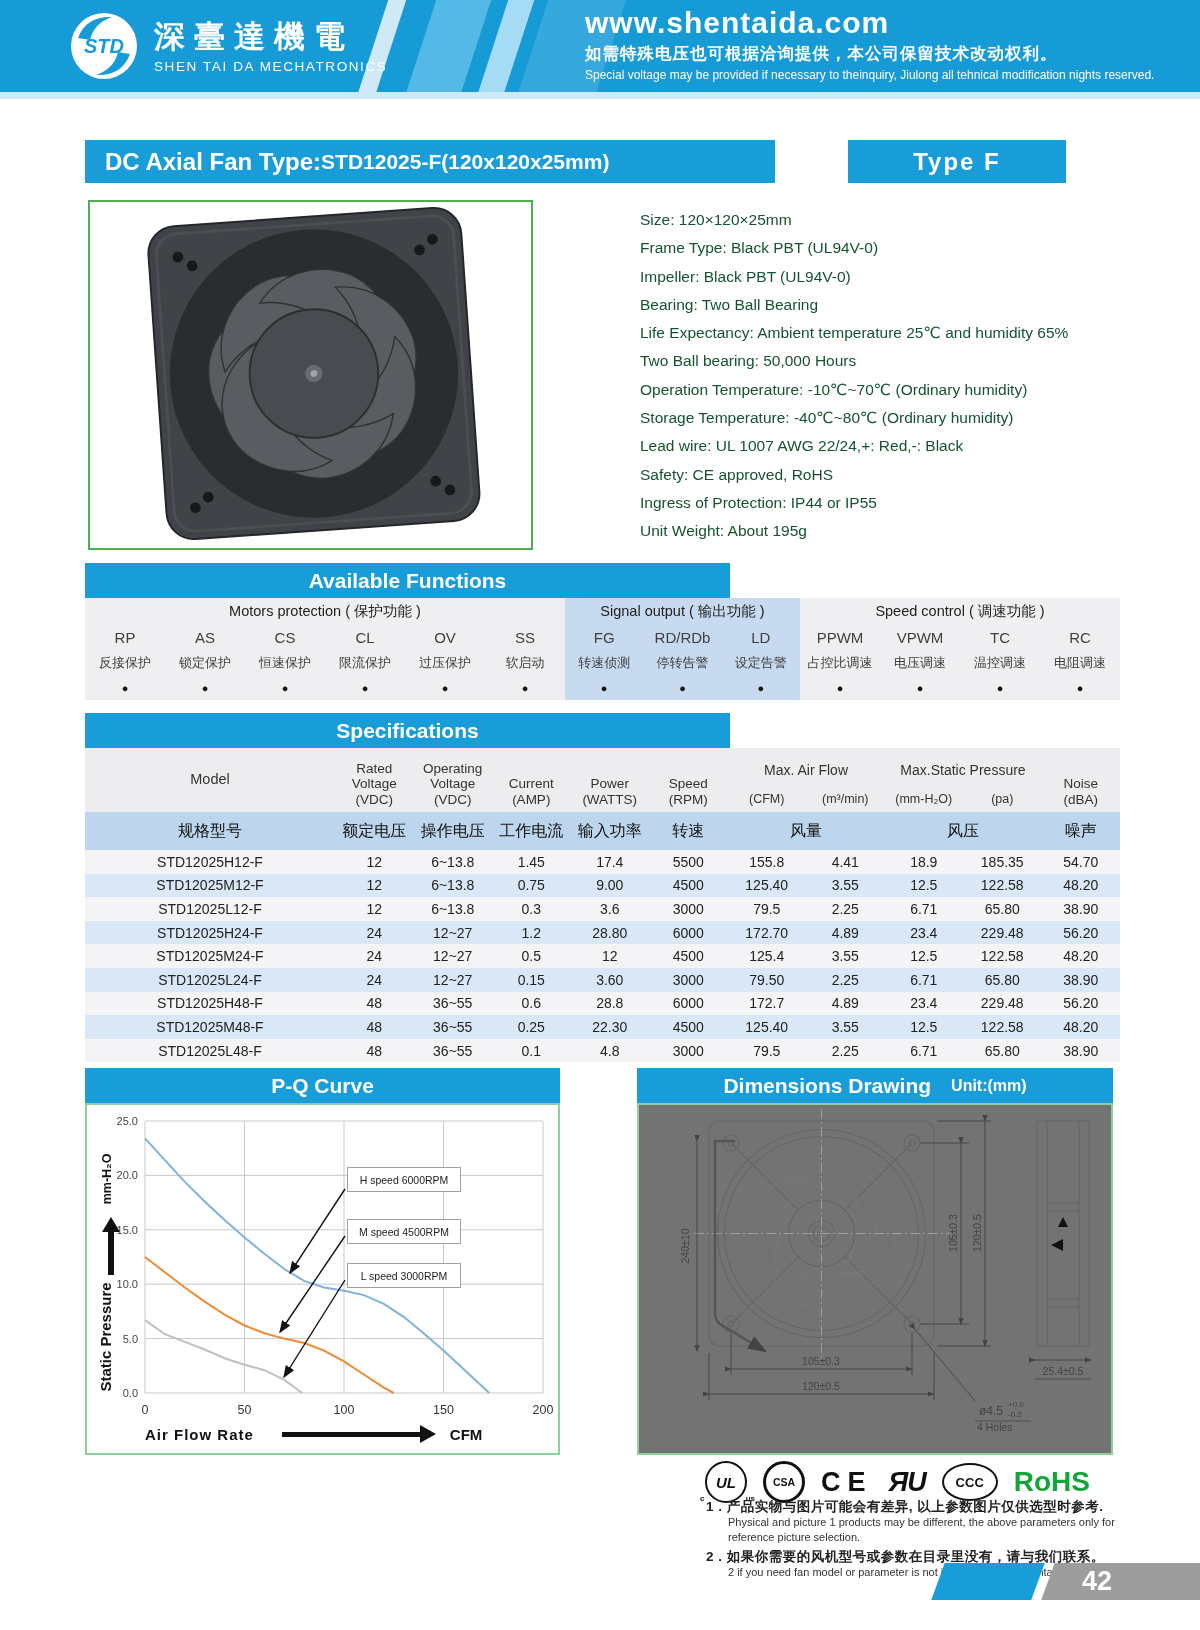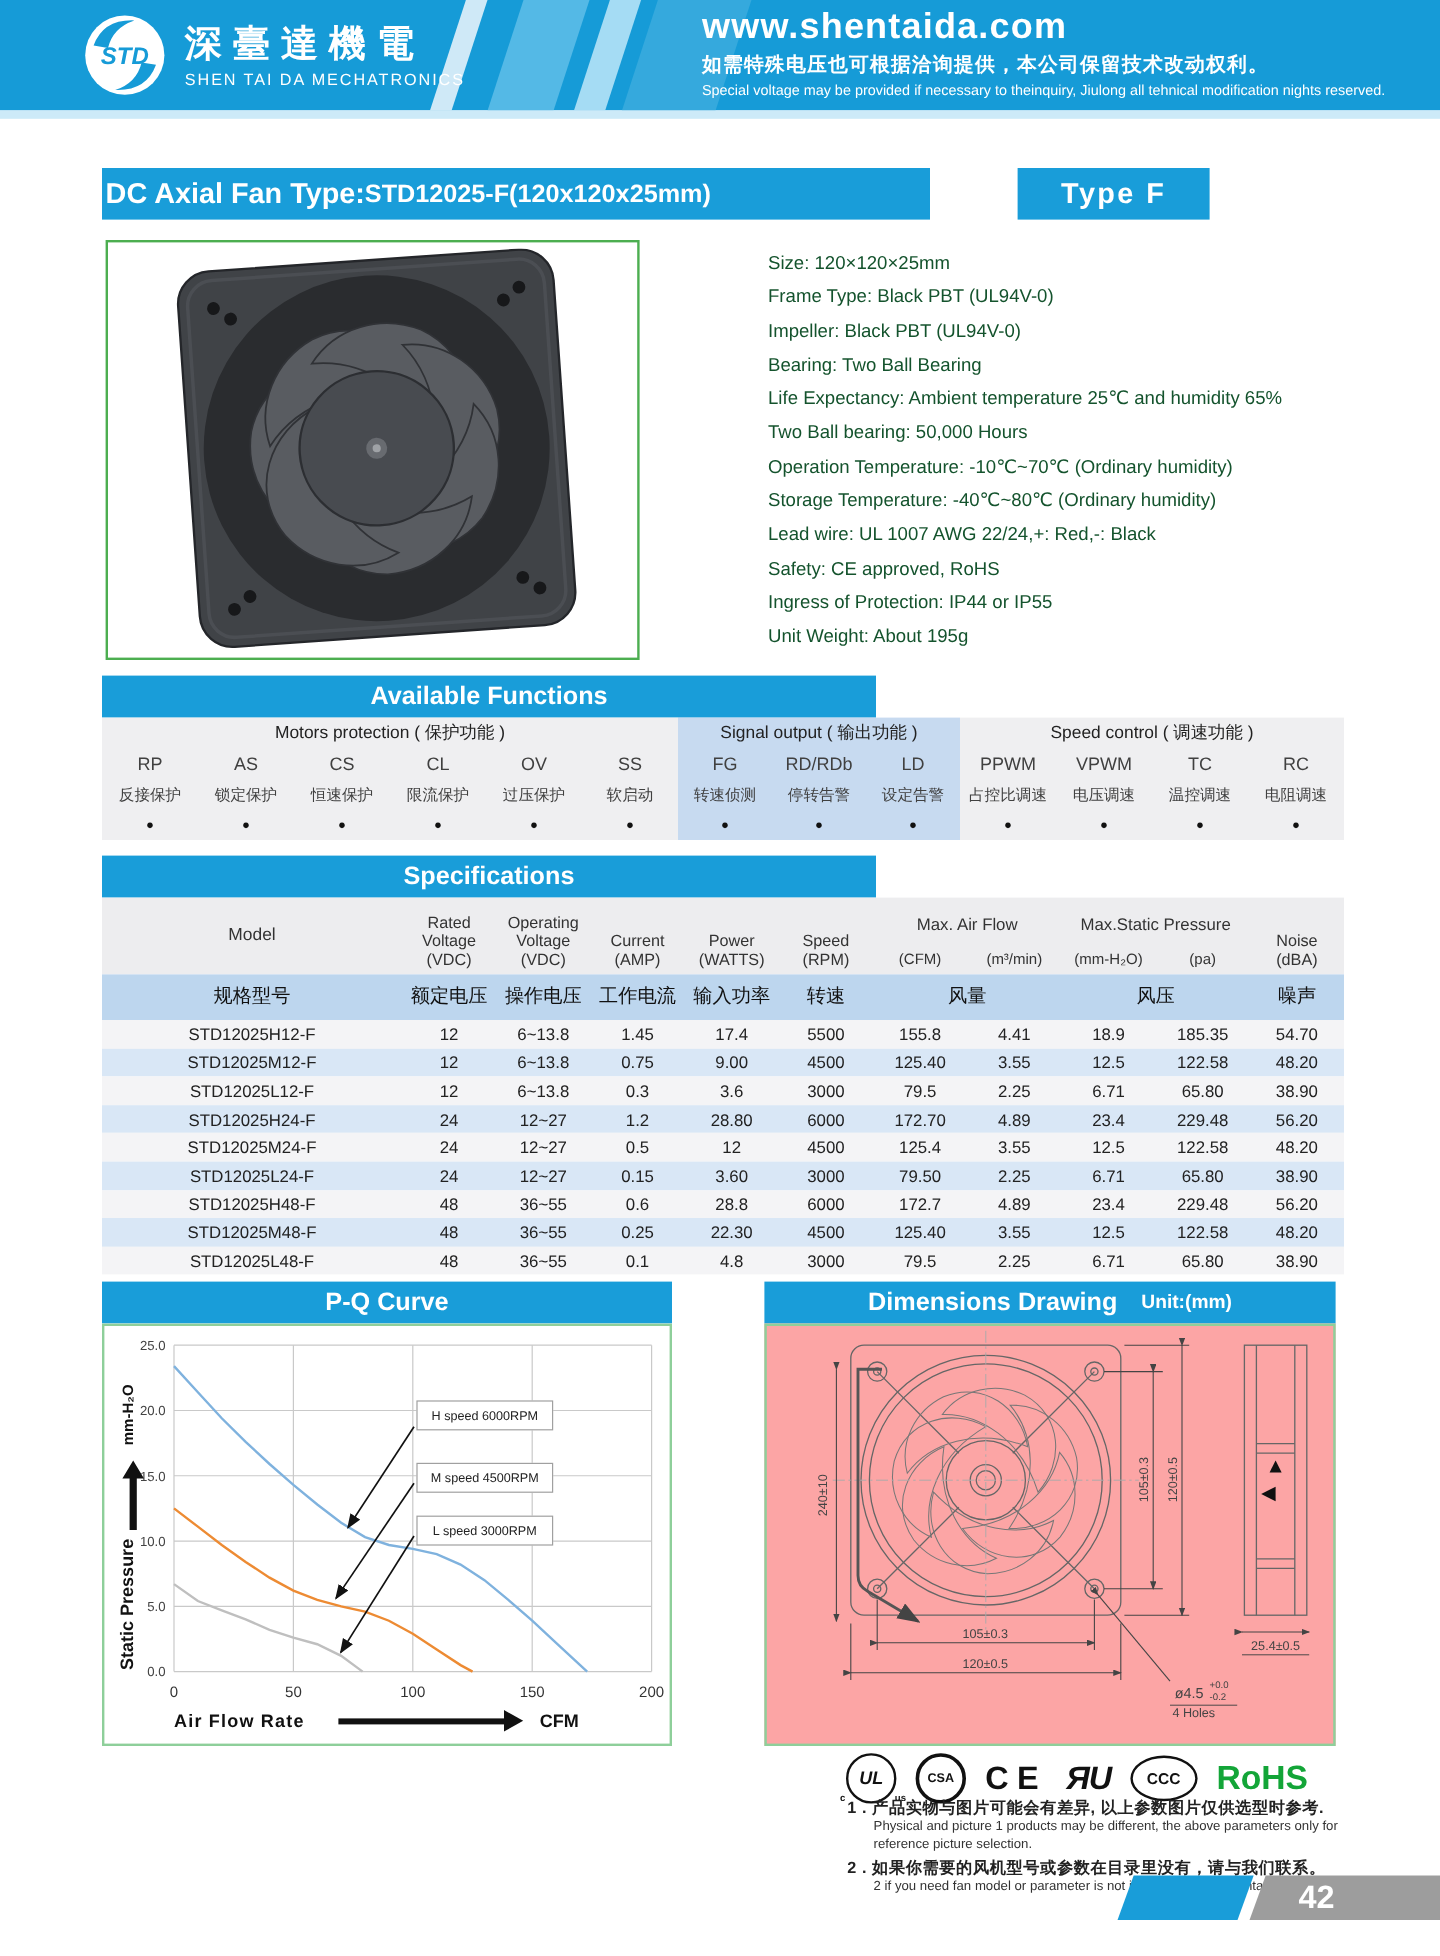--- a/index.html
+++ b/index.html
@@ -16,24 +16,24 @@
   .logo{position:absolute;left:68px;top:10px;display:flex;align-items:center;}
   .brand{margin-left:14px;color:#fff;}
   .brand-cn{font-size:31px;font-weight:bold;letter-spacing:9px;line-height:36px;}
   .brand-en{font-size:13.5px;letter-spacing:1.6px;margin-top:4px;}
   .site{position:absolute;left:585px;top:6px;color:#fff;}
   .site-url{font-size:30px;font-weight:bold;letter-spacing:1px;}
   .site-cn{font-size:16.5px;font-weight:bold;margin-top:3px;letter-spacing:1px;}
   .site-en{font-size:12px;margin-top:3px;}
   
   .tbar{position:absolute;left:85px;top:140px;width:690px;height:43px;background:#199dd9;color:#fff;
-        display:flex;align-items:center;padding-left:3px;box-sizing:border-box;}
+        display:flex;align-items:center;padding-left:20px;box-sizing:border-box;}
   .tbar .big{font-size:24px;font-weight:bold;}
   .tbar .mod{font-size:21px;font-weight:bold;}
-  .typef{position:absolute;left:848px;top:140px;width:160px;height:43px;background:#199dd9;color:#fff;
+  .typef{position:absolute;left:848px;top:140px;width:218px;height:43px;background:#199dd9;color:#fff;
          font-size:24px;font-weight:bold;display:flex;align-items:center;justify-content:center;letter-spacing:2px;}
   
   .photo-box{position:absolute;left:88px;top:200px;width:445px;height:350px;border:2px solid #4cae50;
              display:flex;align-items:center;justify-content:center;background:#fff;box-sizing:border-box;}
   .overview{position:absolute;left:640px;top:206px;width:520px;}
   .overview div{font-size:15.5px;color:#14532d;line-height:28.3px;}
   
   .secbar{position:absolute;height:35px;background:#199dd9;color:#fff;display:flex;align-items:center;
           justify-content:center;font-weight:bold;}
   .sb-af{left:85px;top:563px;width:645px;font-size:21px;}
@@ -73,21 +73,21 @@
   .lgd{position:absolute;width:112px;height:23px;border:1px solid #a0a0a0;background:#fff;font-size:10.5px;
        display:flex;align-items:center;justify-content:center;color:#222;}
   .xaxis{position:absolute;left:0;top:312px;width:100%;height:34px;display:flex;align-items:center;}
   .xlabel{font-size:15px;font-weight:bold;color:#111;margin-left:58px;letter-spacing:1px;}
   .xarrow{width:140px;height:5px;background:#111;margin:0 28px;position:relative;}
   .xarrow:after{content:"";position:absolute;right:-14px;top:-6.5px;border-left:16px solid #111;
                 border-top:9px solid transparent;border-bottom:9px solid transparent;}
   .xunit{font-size:15px;font-weight:bold;color:#111;}
   
   .dim-box{position:absolute;left:637px;top:1103px;width:476px;height:352px;border:2px solid #8ecf9a;
-           box-sizing:border-box;background:#fca5a5;}
+           box-sizing:border-box;background:#737373;}
   
   .certs{position:absolute;left:705px;top:1460px;width:440px;height:44px;display:flex;align-items:center;gap:16px;}
   .cert{display:flex;align-items:center;justify-content:center;color:#111;}
   .c-ul{width:38px;height:38px;border:2.5px solid #111;border-radius:50%;position:relative;font-weight:bold;
         font-style:italic;font-size:15px;}
   .c-ul i{position:absolute;font-size:8px;font-style:normal;font-weight:bold;}
   .c-ul .cl{left:-7px;bottom:-2px;}
   .c-ul .cr{right:-10px;bottom:-2px;}
   .c-csa{width:36px;height:36px;border:3px solid #111;border-radius:50%;font-weight:bold;font-size:10.5px;}
   .c-ce{font-size:27px;font-weight:bold;letter-spacing:7px;}

